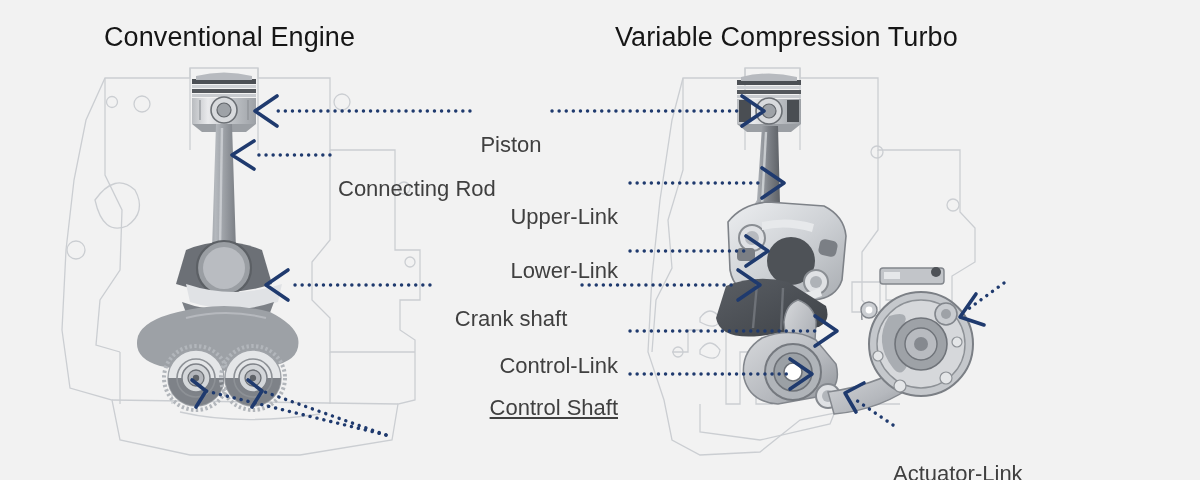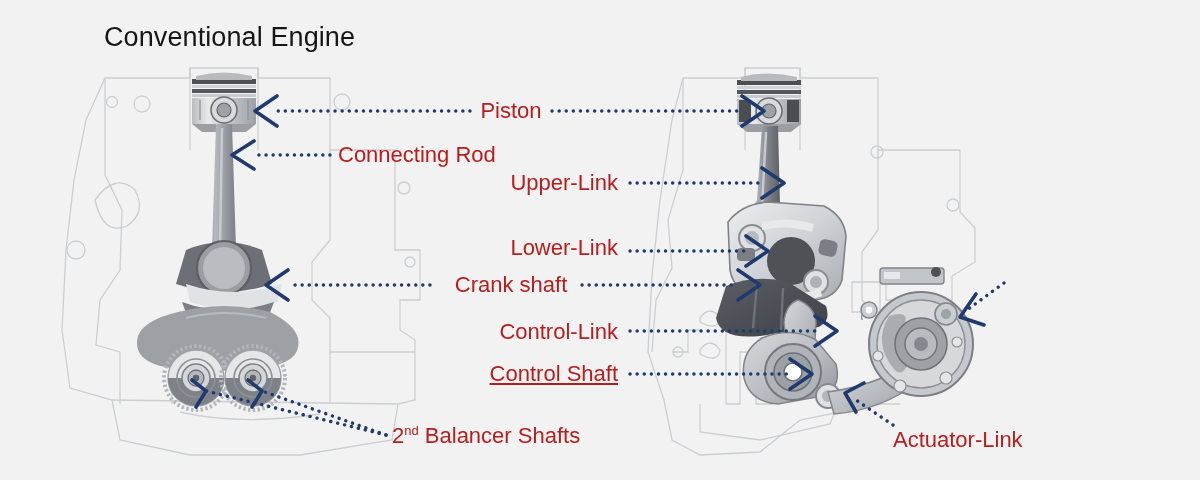--- a/index.html
+++ b/index.html
@@ -17,23 +17,24 @@
     font-size:27px;
     color:#161616;
     letter-spacing:.1px;
     white-space:nowrap;
   }
   #title-left{left:104px;top:22px;}
   #title-right{left:615px;top:22px;}
   .lbl{
     position:absolute;
     font-size:22px;
-    color:#b91c1c;
+    color:#404040;
     white-space:nowrap;
     line-height:1;
+    margin-top:34px;
   }
   .lbl.r{transform:translate(-100%,-50%);}
   .lbl.l{transform:translate(0,-50%);}
   .lbl.c{transform:translate(-50%,-50%);}
   .lbl sup{font-size:13px;vertical-align:super;line-height:0;}
   svg{position:absolute;left:0;top:0;}
 </style>
 </head>
 <body>
 
@@ -286,33 +287,33 @@
 
       <path d="M976 294 L960 317 L984 325"></path>
       <path d="M864 383 L845 393 L856 412"></path>
 
       <path d="M192 380 L206 391 L196 407"></path>
       <path d="M248 380 L262 391 L252 407"></path>
     </g>
   </svg>
 
   <div class="hd" id="title-left">Conventional Engine</div>
+  <div class="hd" id="title-right">Variable Compression Turbo</div>
 
   <div class="lbl c" style="left:511px;top:111px;">Piston</div>
 
   <div class="lbl l" style="left:338px;top:155px;">Connecting Rod</div>
 
   <div class="lbl r" style="left:618px;top:183px;">Upper-Link</div>
 
-  <div class="lbl r" style="left:618px;top:248px;">Lower-Link</div>
+  <div class="lbl r" style="left:618px;top:237px;">Lower-Link</div>
 
   <div class="lbl c" style="left:511px;top:285px;">Crank shaft</div>
 
   <div class="lbl r" style="left:618px;top:332px;">Control-Link</div>
 
   <div class="lbl r" style="left:618px;top:374px;text-decoration:underline;">Control Shaft</div>
 
 
   <div class="lbl l" style="left:893px;top:440px;">Actuator-Link</div>
 
-  <div class="lbl l" style="left:392px;top:436px;"><span>2</span><sup>nd</sup><span> Balancer Shafts</span></div>
 
 </div>
 
 </body></html>

